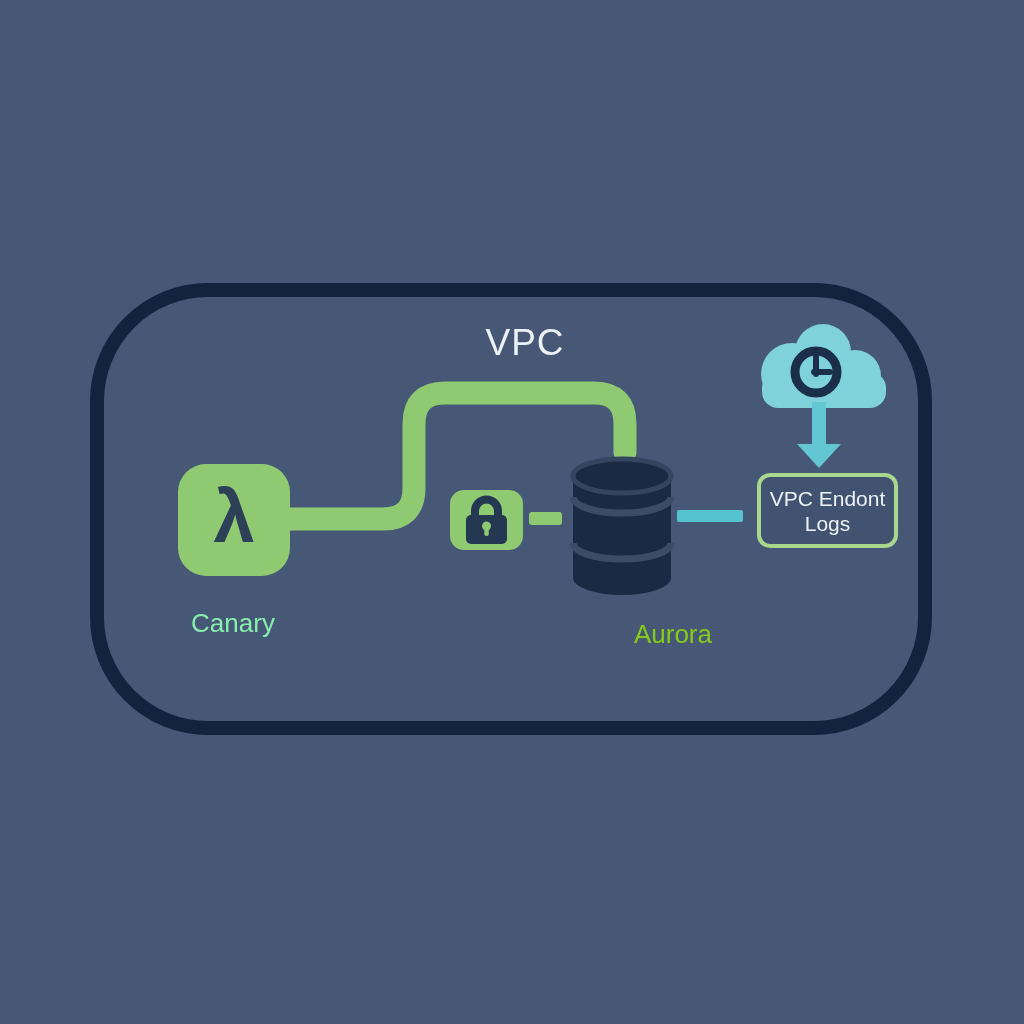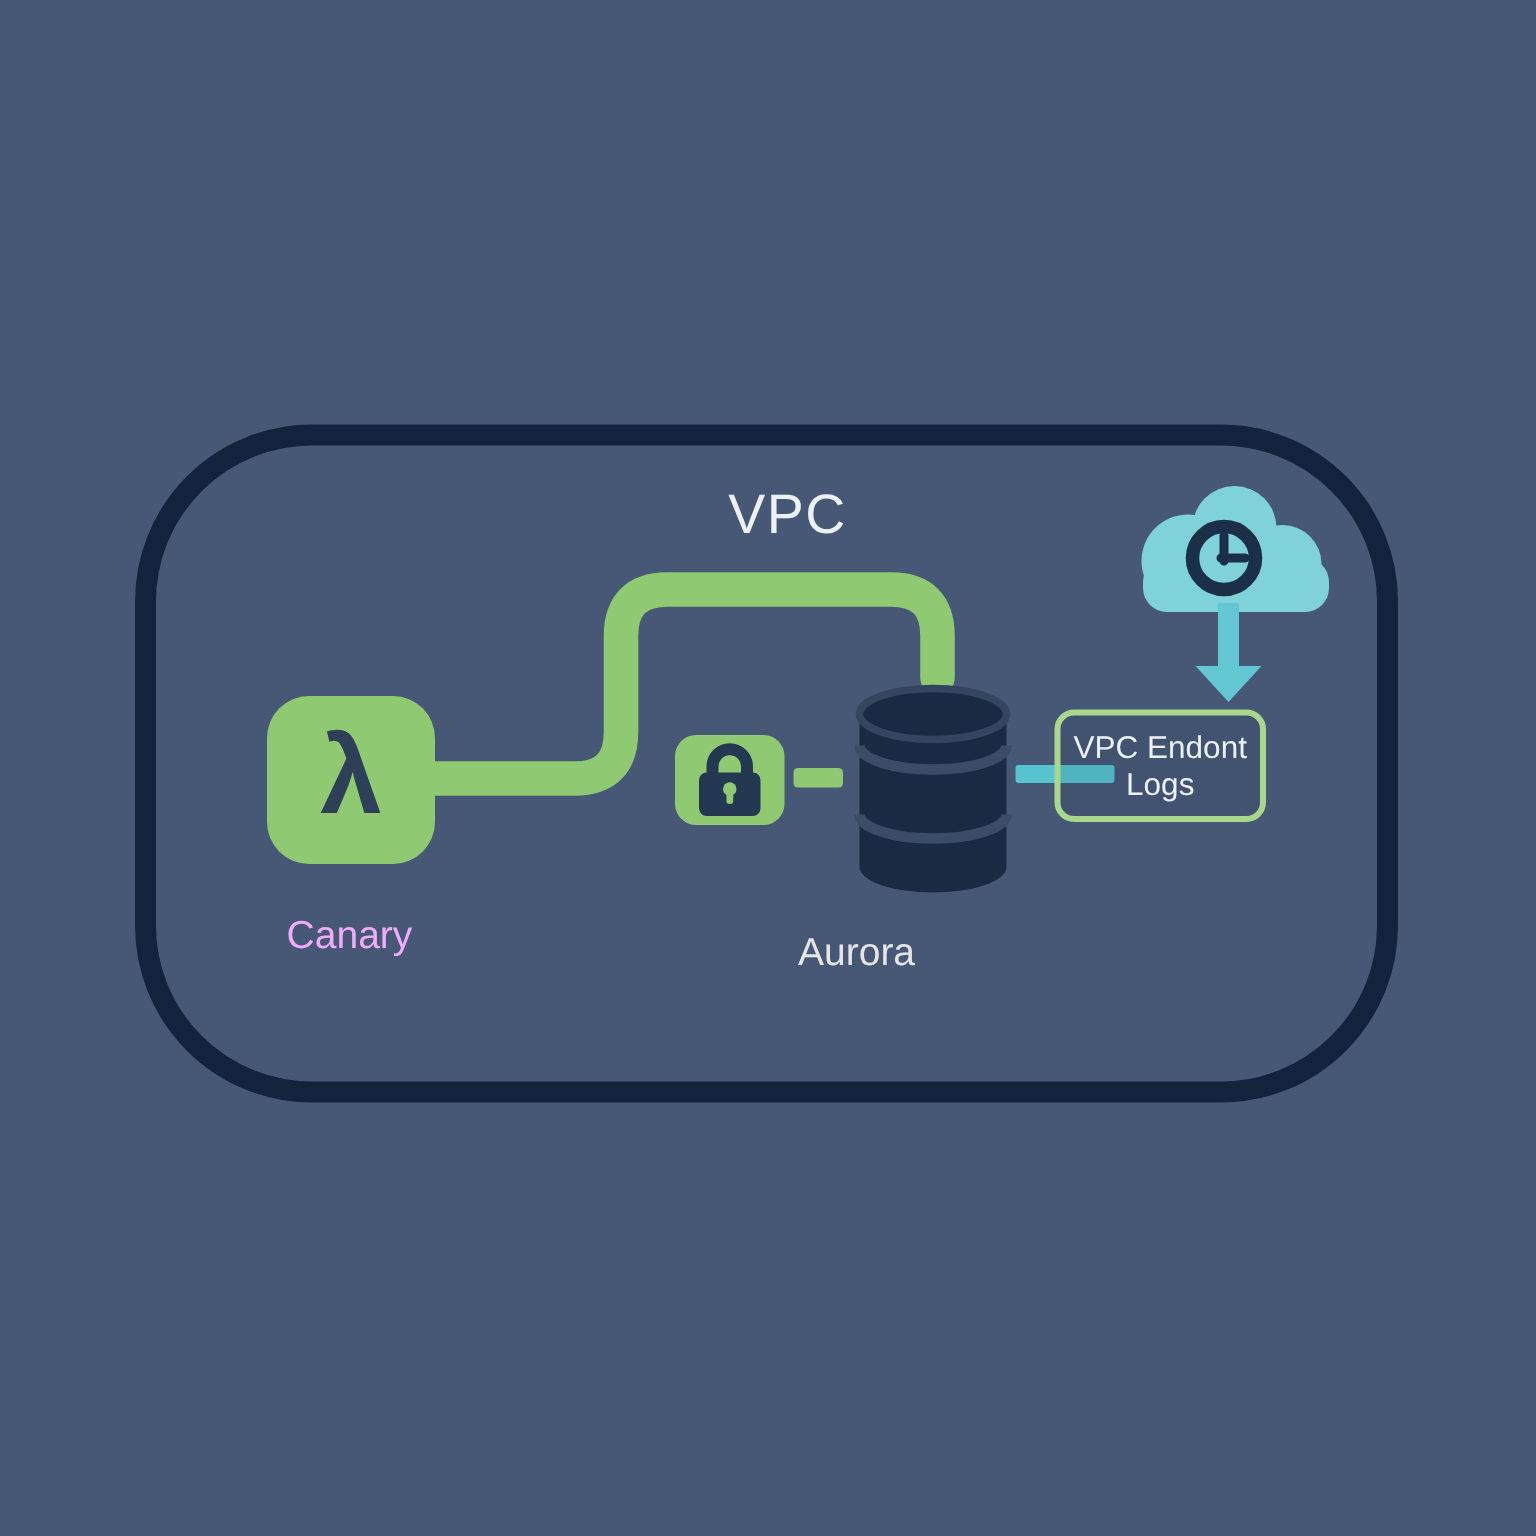--- a/index.html
+++ b/index.html
@@ -44,21 +44,21 @@
   .lambda-glyph {
     color: #2E4057;
     font-size: 74px;
     font-weight: bold;
     line-height: 1;
     transform: translateY(-3px);
   }
   .canary-label {
     left: 153px; top: 608px; width: 160px;
     text-align: center;
-    color: #f0abfc;
+    color: #86efac;
     font-size: 26px;
   }
 
   
   .lock-box {
     left: 450px; top: 490px;
     width: 73px; height: 60px;
     background: #8FCA73;
     border-radius: 14px;
     display: flex; align-items: center; justify-content: center;
@@ -68,29 +68,29 @@
   .db-badge {
     left: 573px; top: 543px; width: 98px;
     text-align: center;
     color: #8FCA73;
     font-size: 43px;
     font-weight: bold;
     z-index: 3;
   }
   .aurora-label {
     left: 532px; top: 620px; width: 180px;
-    text-align: left;
-    color: #e5e5e5;
+    text-align: right;
+    color: #84cc16;
     font-size: 26px;
     line-height: 29px;
   }
 
   
   .endpoint-box {
-    left: 703px; top: 473px;
+    left: 757px; top: 473px;
     width: 141px; height: 75px;
     border: 4px solid #A9D78C;
     border-radius: 13px;
     box-sizing: border-box;
     background: rgba(19, 35, 62, 0.10);
     display: flex; flex-direction: column;
     align-items: center; justify-content: center;
     color: #ECF1F6;
     font-size: 21px;
     line-height: 25px;

